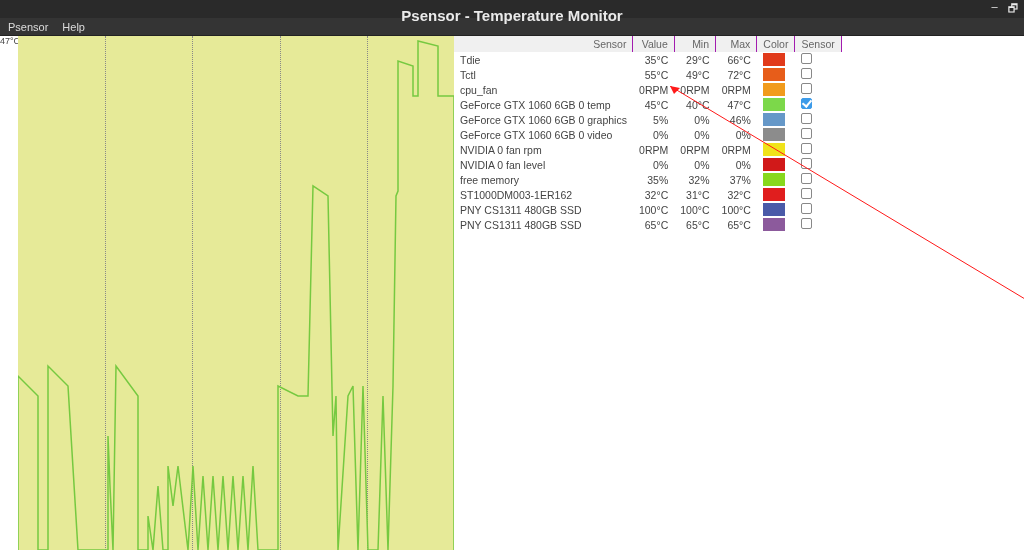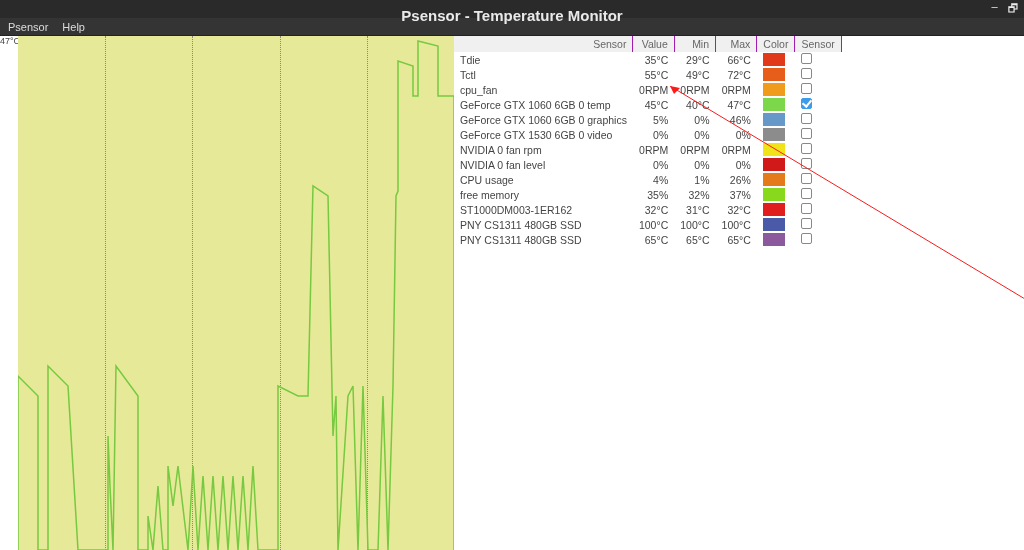--- a/index.html
+++ b/index.html
@@ -115,21 +115,21 @@
             <td>GeForce GTX 1060 6GB 0 graphics</td>
             <td class="num">5%</td>
             <td class="num">0%</td>
             <td class="num">46%</td>
             <td>
               <span class="color-swatch" style="background:#6698c8"></span>
             </td>
             <td><span class="chk"></span></td>
           </tr>
           <tr>
-            <td>GeForce GTX 1530 6GB 0 video</td>
+            <td>GeForce GTX 1060 6GB 0 video</td>
             <td class="num">0%</td>
             <td class="num">0%</td>
             <td class="num">0%</td>
             <td>
               <span class="color-swatch" style="background:#8c8c8c"></span>
             </td>
             <td><span class="chk"></span></td>
           </tr>
           <tr>
             <td>NVIDIA 0 fan rpm</td>
@@ -141,30 +141,20 @@
             </td>
             <td><span class="chk"></span></td>
           </tr>
           <tr>
             <td>NVIDIA 0 fan level</td>
             <td class="num">0%</td>
             <td class="num">0%</td>
             <td class="num">0%</td>
             <td>
               <span class="color-swatch" style="background:#d11919"></span>
-            </td>
-            <td><span class="chk"></span></td>
-          </tr>
-          <tr>
-            <td>CPU usage</td>
-            <td class="num">4%</td>
-            <td class="num">1%</td>
-            <td class="num">26%</td>
-            <td>
-              <span class="color-swatch" style="background:#e57a1a"></span>
             </td>
             <td><span class="chk"></span></td>
           </tr>
           <tr>
             <td>free memory</td>
             <td class="num">35%</td>
             <td class="num">32%</td>
             <td class="num">37%</td>
             <td>
               <span class="color-swatch" style="background:#88d81d"></span>

